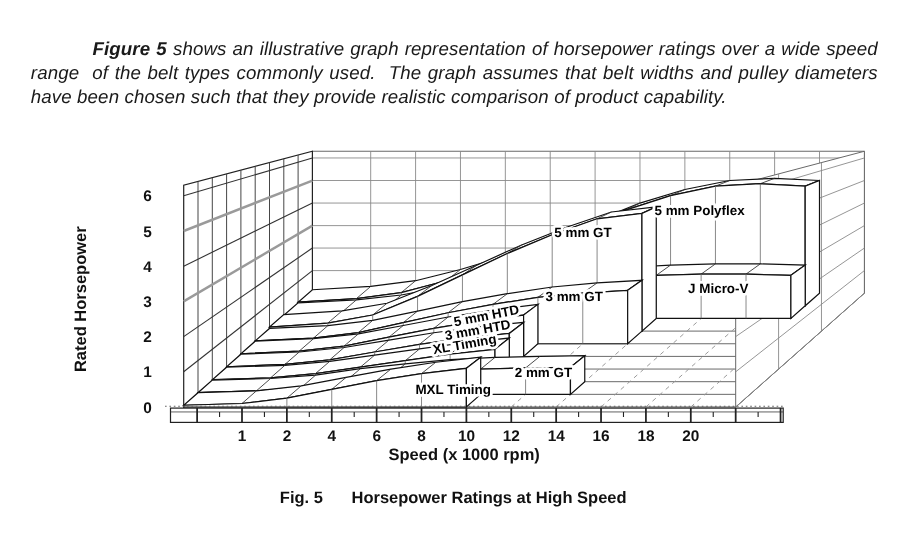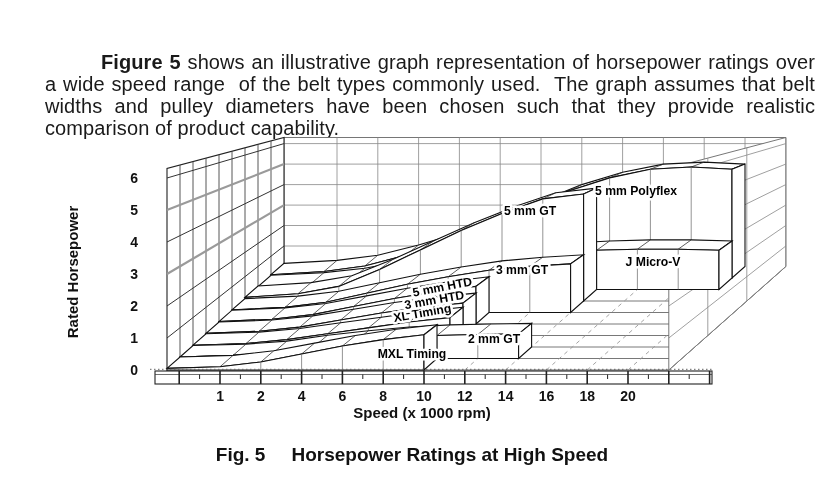--- a/index.html
+++ b/index.html
@@ -1,24 +1,24 @@
 <!DOCTYPE html>
 <html><head>
 <meta charset="utf-8">
 <style>
   html,body{margin:0;padding:0;background:#fff;}
   .page{position:relative;width:824px;height:494px;background:#ffffff;overflow:hidden;
         font-family:"Liberation Sans", sans-serif;color:#111;}
-  .para{position:absolute;left:28px;top:34px;width:770px;margin:17px;
-        font-size:20px;line-height:22px;letter-spacing:0.1px;
-        text-align:justify;white-space:pre-wrap;color:#1a1a1a;}
+  .para{position:absolute;left:28px;top:34px;width:770px;margin:0;
+        font-size:17px;line-height:22px;letter-spacing:0.1px;
+        text-align:justify;white-space:pre-wrap;color:#1a1a1a;font-style:italic;}
   .para b{font-weight:bold;}
   .para .indent{display:inline-block;width:56px;}
   .caption{position:absolute;left:0;top:444px;width:824px;text-align:center;
-           font-weight:bold;font-size:19px;color:#111;}
+           font-weight:bold;font-size:15px;color:#111;}
   .caption .figlab{margin-right:26px;}
   svg{position:absolute;left:0;top:126px;}
   .axttl{font:bold 15px "Liberation Sans",sans-serif;fill:#111;}
   .tick{font:bold 14px "Liberation Sans",sans-serif;fill:#111;}
   .beltlab{font:bold 12.2px "Liberation Sans",sans-serif;fill:#000;
            paint-order:stroke;stroke:#ffffff;stroke-width:5px;stroke-linejoin:round;}
 </style>
 </head>
 <body>
 

